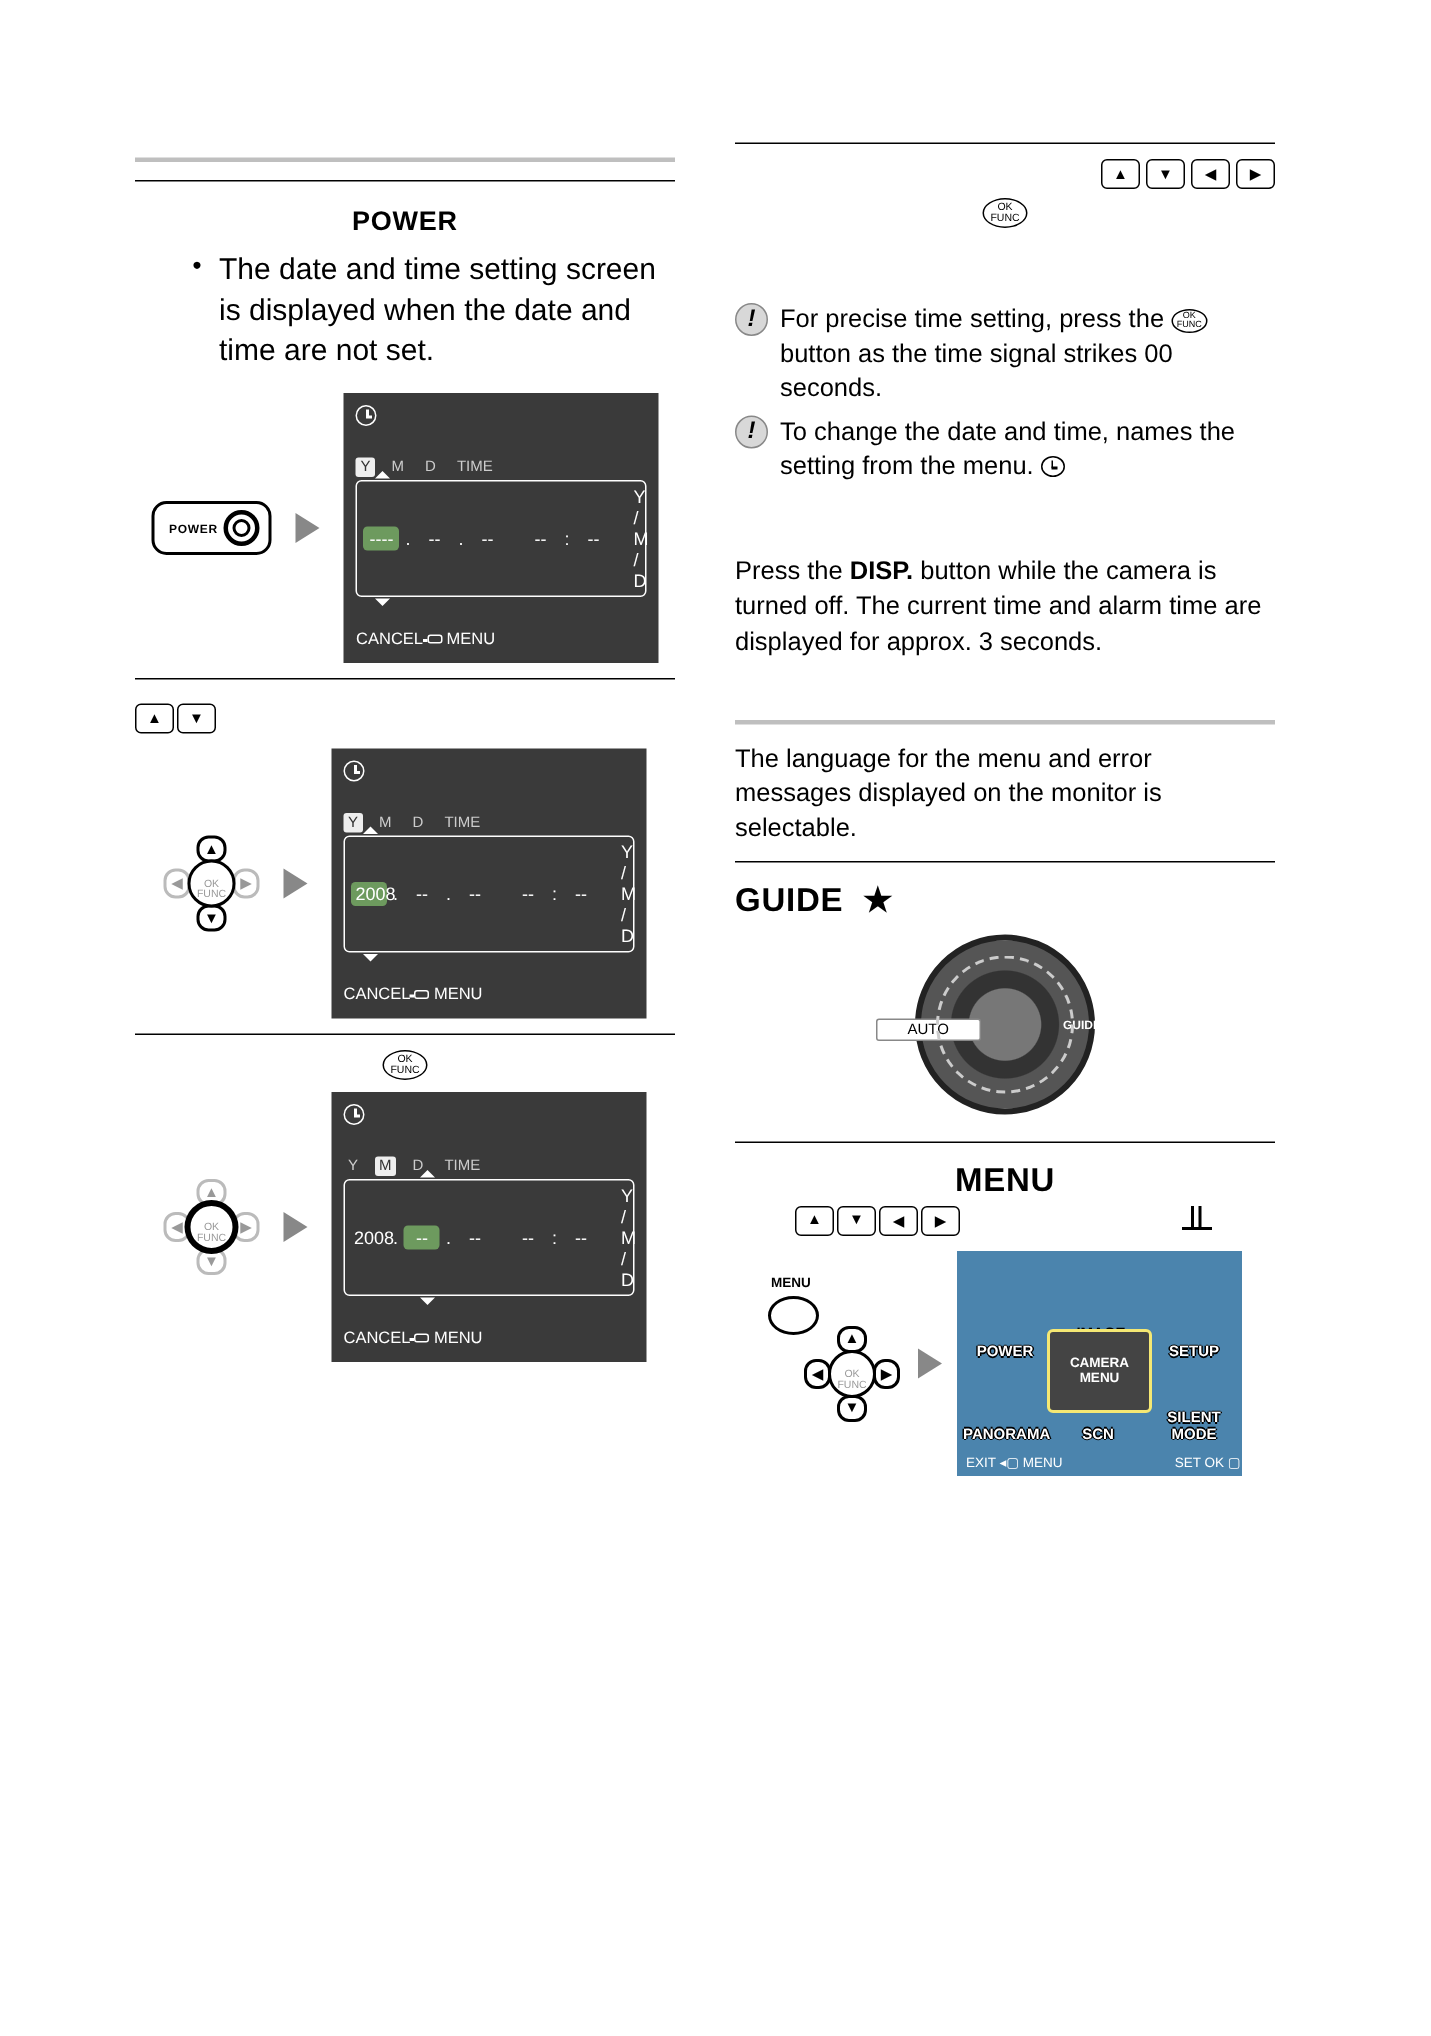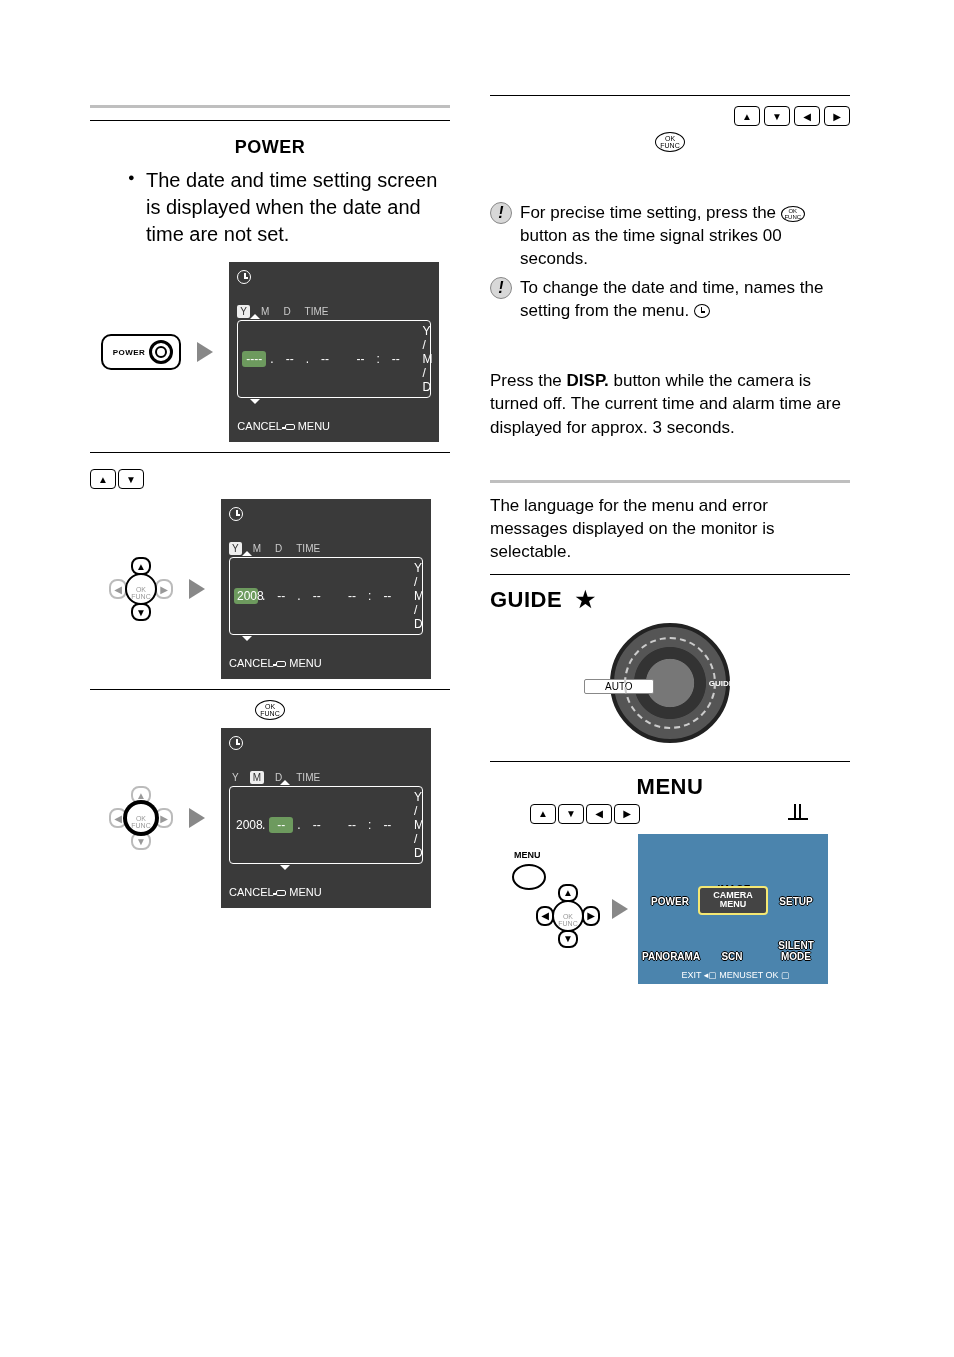--- a/index.html
+++ b/index.html
@@ -230,39 +230,39 @@
 
   
   .topmenu {
     width: 190px; height: 150px;
     background:#4b84ad;
     position:relative;
     font-size:9px; color:#fff;
   }
   .topmenu .tm-center{
     position:absolute; left:50%; top:50%;
-    width:70px; height:29px; margin-left:-35px; margin-top:-23px;
+    width:70px; height:56px; margin-left:-35px; margin-top:-23px;
     background:#444; border:2px solid #f5e873; border-radius:4px;
     display:flex; align-items:center; justify-content:center; flex-direction:column;
     font-weight:bold; font-size:9px; text-align:center; line-height:1.1;
   }
   .topmenu .tm-item{
     position:absolute; font-family:'Arial Black',Arial; font-weight:900; font-size:10px;
     text-shadow: -1px 0 #000, 1px 0 #000, 0 -1px #000, 0 1px #000;
     text-align:center; width:56px;
   }
   .topmenu .iq   { left:68px; top:6px;margin-top:45px; }
   .topmenu .reset{ left:4px; top:62px; }
   .topmenu .setup{ right:4px; top:62px; }
   .topmenu .pano { left:4px; bottom:22px; }
   .topmenu .scn  { left:74px; bottom:22px; width:40px;}
   .topmenu .sil  { right:4px; bottom:22px; }
   .topmenu .footer{
     position:absolute; left:6px; right:1px; bottom:4px;
-    display:flex; justify-content:center; font-size:9px;
+    display:flex; justify-content:space-between; font-size:9px;
   }
 
   .setup-ico {
     display:inline-block; width:22px; height:18px;
     position:relative; vertical-align:middle;
   }
   .setup-ico::before{
     content:""; position:absolute; left:6px; top:0; width:3px; height:14px;
     border-left:2.5px solid #000; border-right:2.5px solid #000;
   }

